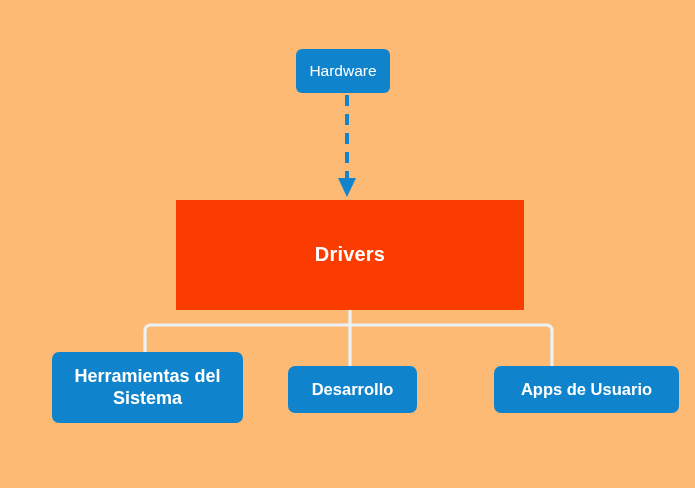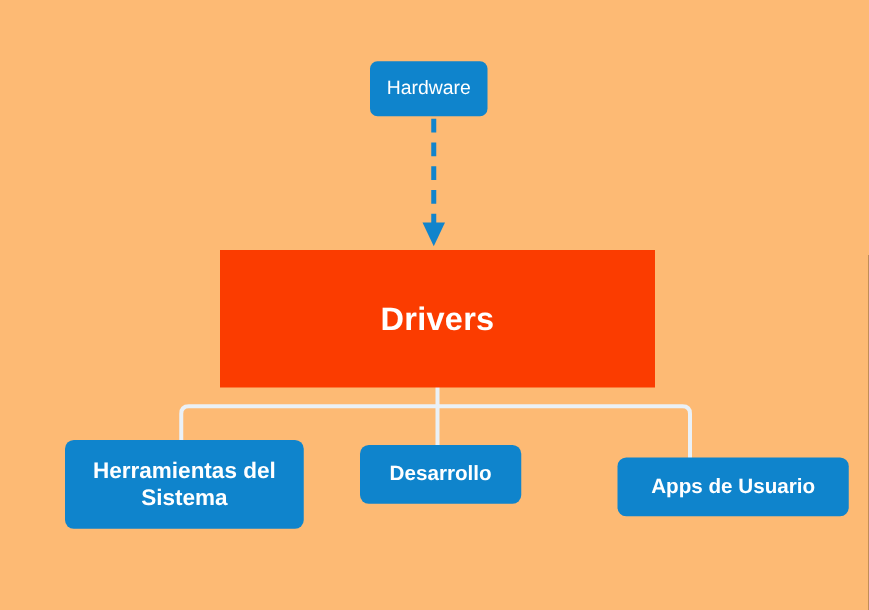--- a/index.html
+++ b/index.html
@@ -56,39 +56,39 @@
   #node-drivers {
     left: 176px;
     top: 200px;
     width: 348px;
     height: 110px;
     font-size: 25px;
     font-weight: bold;
     flex-direction: column;
   }
   #node-drivers .line1 {
-    font-size: 26px;
+    font-size: 20px;
     letter-spacing: 0.2px;
   }
   #node-drivers .line2 {
     font-size: 24px;
     letter-spacing: 0.1px;
   }
   #node-herramientas {
     left: 52px;
     top: 352px;
     width: 191px;
     height: 71px;
     font-size: 18px;
     font-weight: bold;
     padding: 0 10px;
   }
   #node-desarrollo {
     left: 288px;
-    top: 356px;
+    top: 366px;
     width: 129px;
     height: 47px;
     font-size: 16.5px;
     font-weight: bold;
   }
   #node-apps {
     left: 460px;
     top: 366px;
     width: 185px;
     height: 47px;

